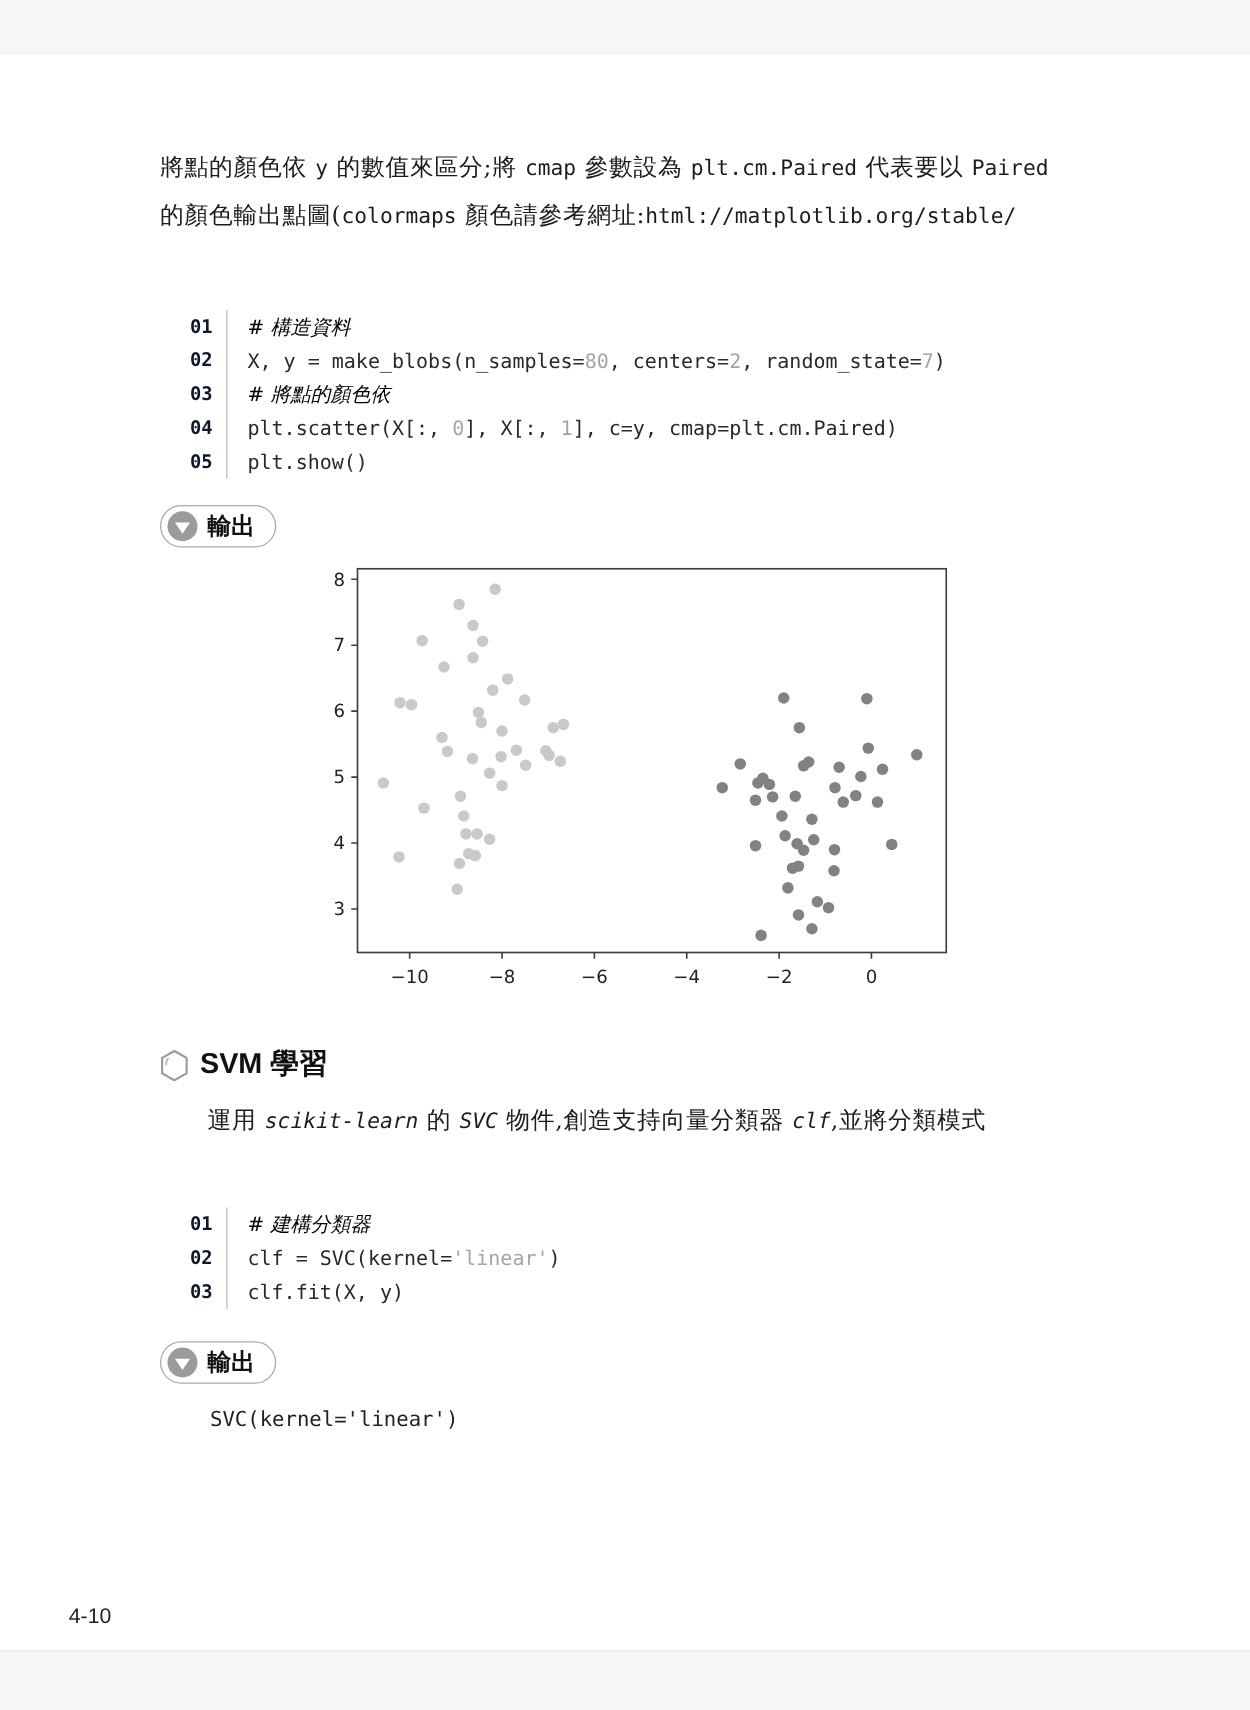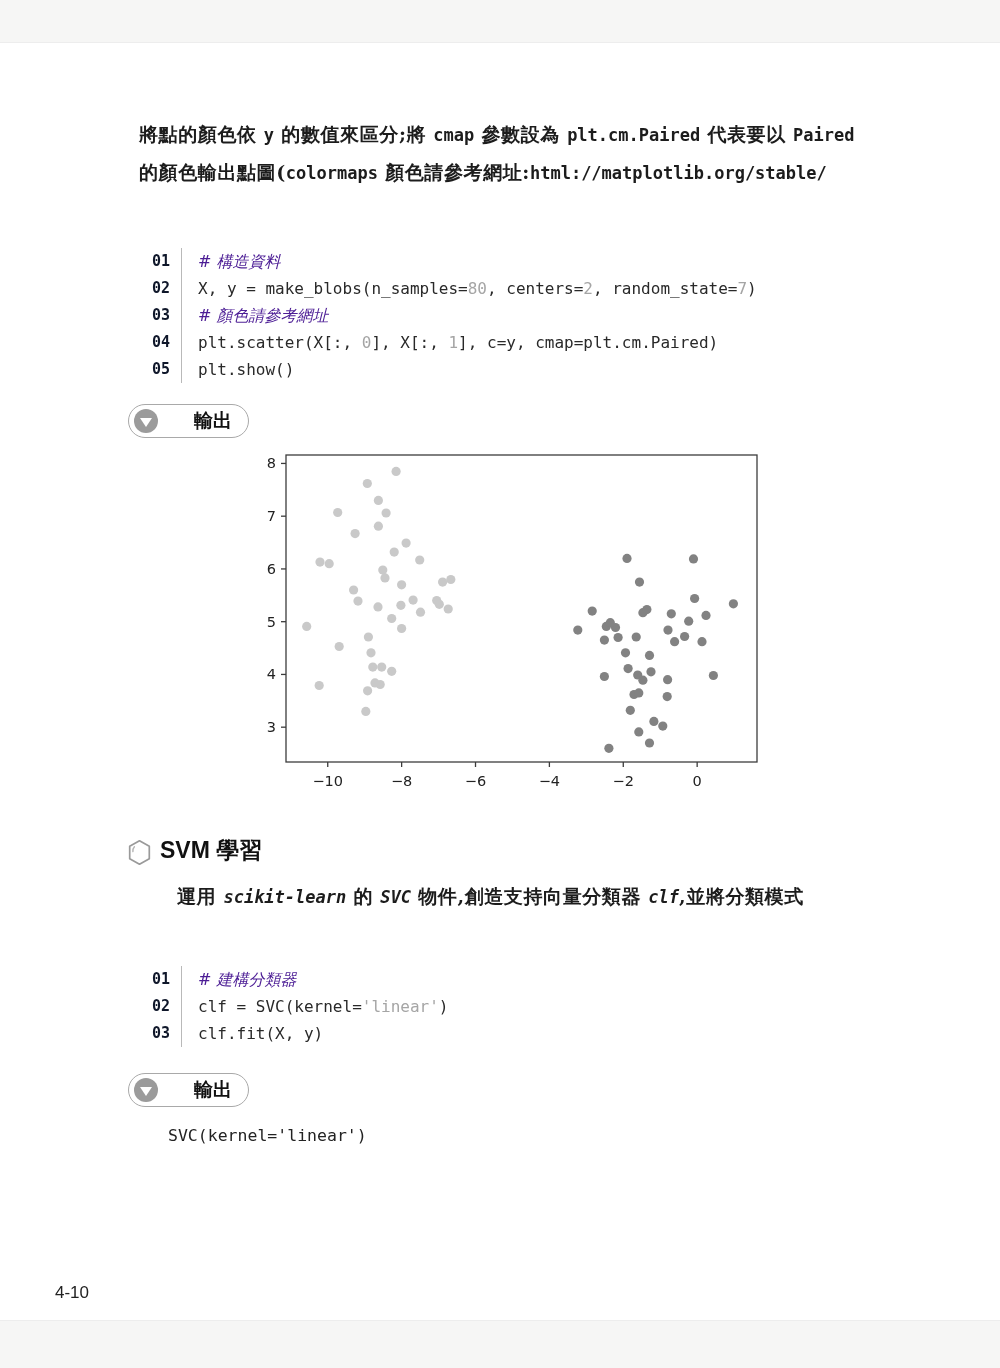--- a/index.html
+++ b/index.html
@@ -9,46 +9,46 @@
     position:relative; width:1000px; height:1368px; margin:0 auto;
     background:#ffffff; overflow:hidden;
     font-family:"DejaVu Serif","Liberation Serif",serif;
     color:#1c1c1c;
   }
   .band { position:absolute; left:0; width:1000px; background:#f6f6f5; }
   .band-top { top:0; height:43px; border-bottom:1px solid #ededed; }
   .band-bottom { top:1320px; height:48px; border-top:1px solid #ededed; }
 
   
-  .para { position:absolute; left:139px; width:780px; font-size:19px;font-weight:bold; }
+  .para { position:absolute; left:128px; width:780px; font-size:19px; }
   .pline { line-height:37px; white-space:nowrap; }
   .seg-cjk  { font-family:"DejaVu Serif","Liberation Serif",serif; letter-spacing:0.6px; }
   .seg-code { font-family:"DejaVu Sans Mono","Liberation Mono",monospace; font-size:17px; }
   .seg-codei{ font-family:"DejaVu Sans Mono","Liberation Mono",monospace; font-size:17px; font-style:italic; }
 
   
   .codeblock { position:absolute; left:140px; }
   .cline { display:flex; height:27px; line-height:27px;
            font-family:"DejaVu Sans Mono","Liberation Mono",monospace; font-size:16px; }
   .lno   { width:30px; text-align:right; font-weight:700; color:#0f172a; font-size:15px; flex:none; }
   .ctext { border-left:1.5px solid #b9b9b9; margin-left:11px; padding-left:16px; white-space:pre; }
   .tk-code    { color:#292929;margin-top:47px; }
   .tk-lit     { color:#a5a5a5; }
-  .tk-comment { color:#4c1d95; font-family:"DejaVu Serif","Liberation Serif",serif; font-style:italic; font-size:16px; }
+  .tk-comment { color:#000000; font-family:"DejaVu Serif","Liberation Serif",serif; font-style:italic; font-size:16px; }
 
   
   .badge { position:absolute; left:128px; height:34px; display:inline-flex; align-items:center;
            gap:8px; padding:0 16px 0 5px; background:#fff;
            border:1.5px solid #a9a9a9; border-radius:18px; }
   .badge-circle { width:24px; height:24px; border-radius:50%; background:#9b9b9b;
                   display:flex; align-items:center; justify-content:center; flex:none; }
   .tri-down { width:0; height:0; border-left:6px solid transparent; border-right:6px solid transparent;
               border-top:9px solid #ffffff; margin-top:2px; }
   .badge-label { font-family:"Liberation Sans","DejaVu Sans",sans-serif;
-                 font-size:19px; font-weight:700; color:#111;margin-left:28px; }
+                 font-size:19px; font-weight:700; color:#111; }
 
   
   .chart-wrap { position:absolute; left:238px; top:448px; width:540px; height:350px; }
 
   
   .sec-head { position:absolute; left:127px; top:835px; display:flex; align-items:flex-end; gap:8px; }
   .sec-title { font-family:"Liberation Sans","DejaVu Sans",sans-serif;
                font-size:23px; font-weight:700; color:#111; }
 
   
@@ -76,21 +76,21 @@
       <div class="cline">
         <span class="lno">01</span>
         <span class="ctext"><span class="tk-comment"># 構造資料</span></span>
       </div>
       <div class="cline">
         <span class="lno">02</span>
         <span class="ctext"><span class="tk-code">X, y = make_blobs(n_samples=</span><span class="tk-lit">80</span><span class="tk-code">, centers=</span><span class="tk-lit">2</span><span class="tk-code">, random_state=</span><span class="tk-lit">7</span><span class="tk-code">)</span></span>
       </div>
       <div class="cline">
         <span class="lno">03</span>
-        <span class="ctext"><span class="tk-comment"># 顏色請參考網址</span></span>
+        <span class="ctext"><span class="tk-comment"># 將點的顏色依</span></span>
       </div>
       <div class="cline">
         <span class="lno">04</span>
         <span class="ctext"><span class="tk-code">plt.scatter(X[:, </span><span class="tk-lit">0</span><span class="tk-code">], X[:, </span><span class="tk-lit">1</span><span class="tk-code">], c=y, cmap=plt.cm.Paired)</span></span>
       </div>
       <div class="cline">
         <span class="lno">05</span>
         <span class="ctext"><span class="tk-code">plt.show()</span></span>
       </div>
     </div>

